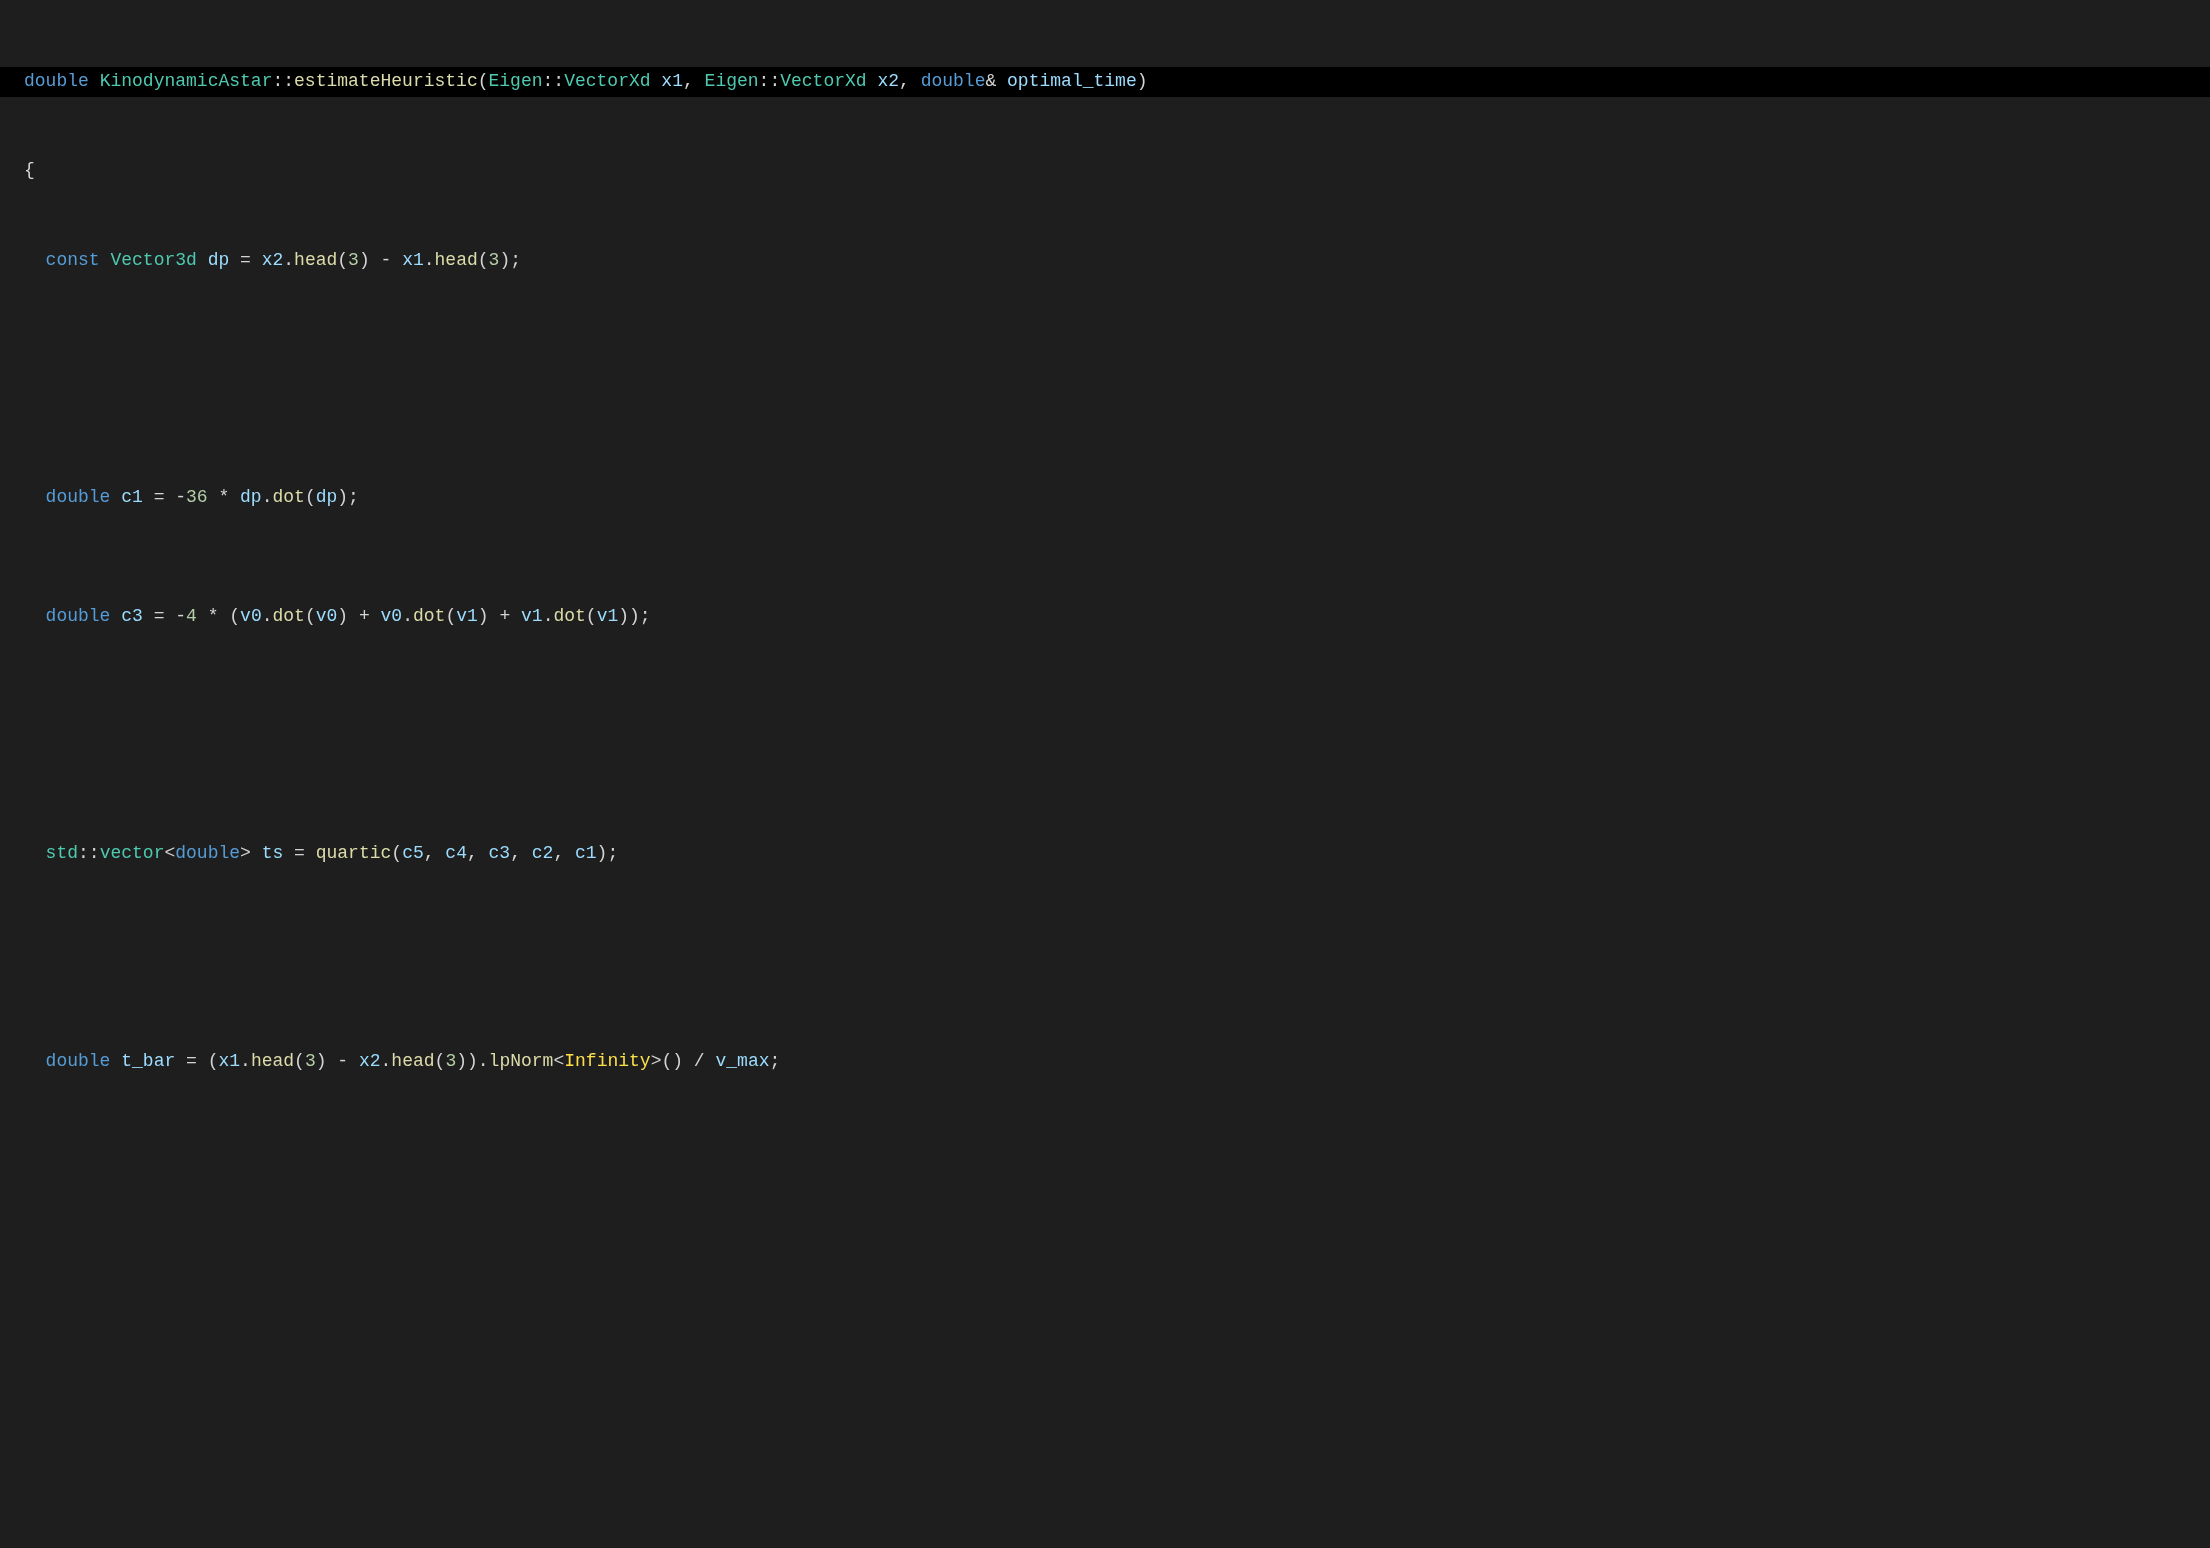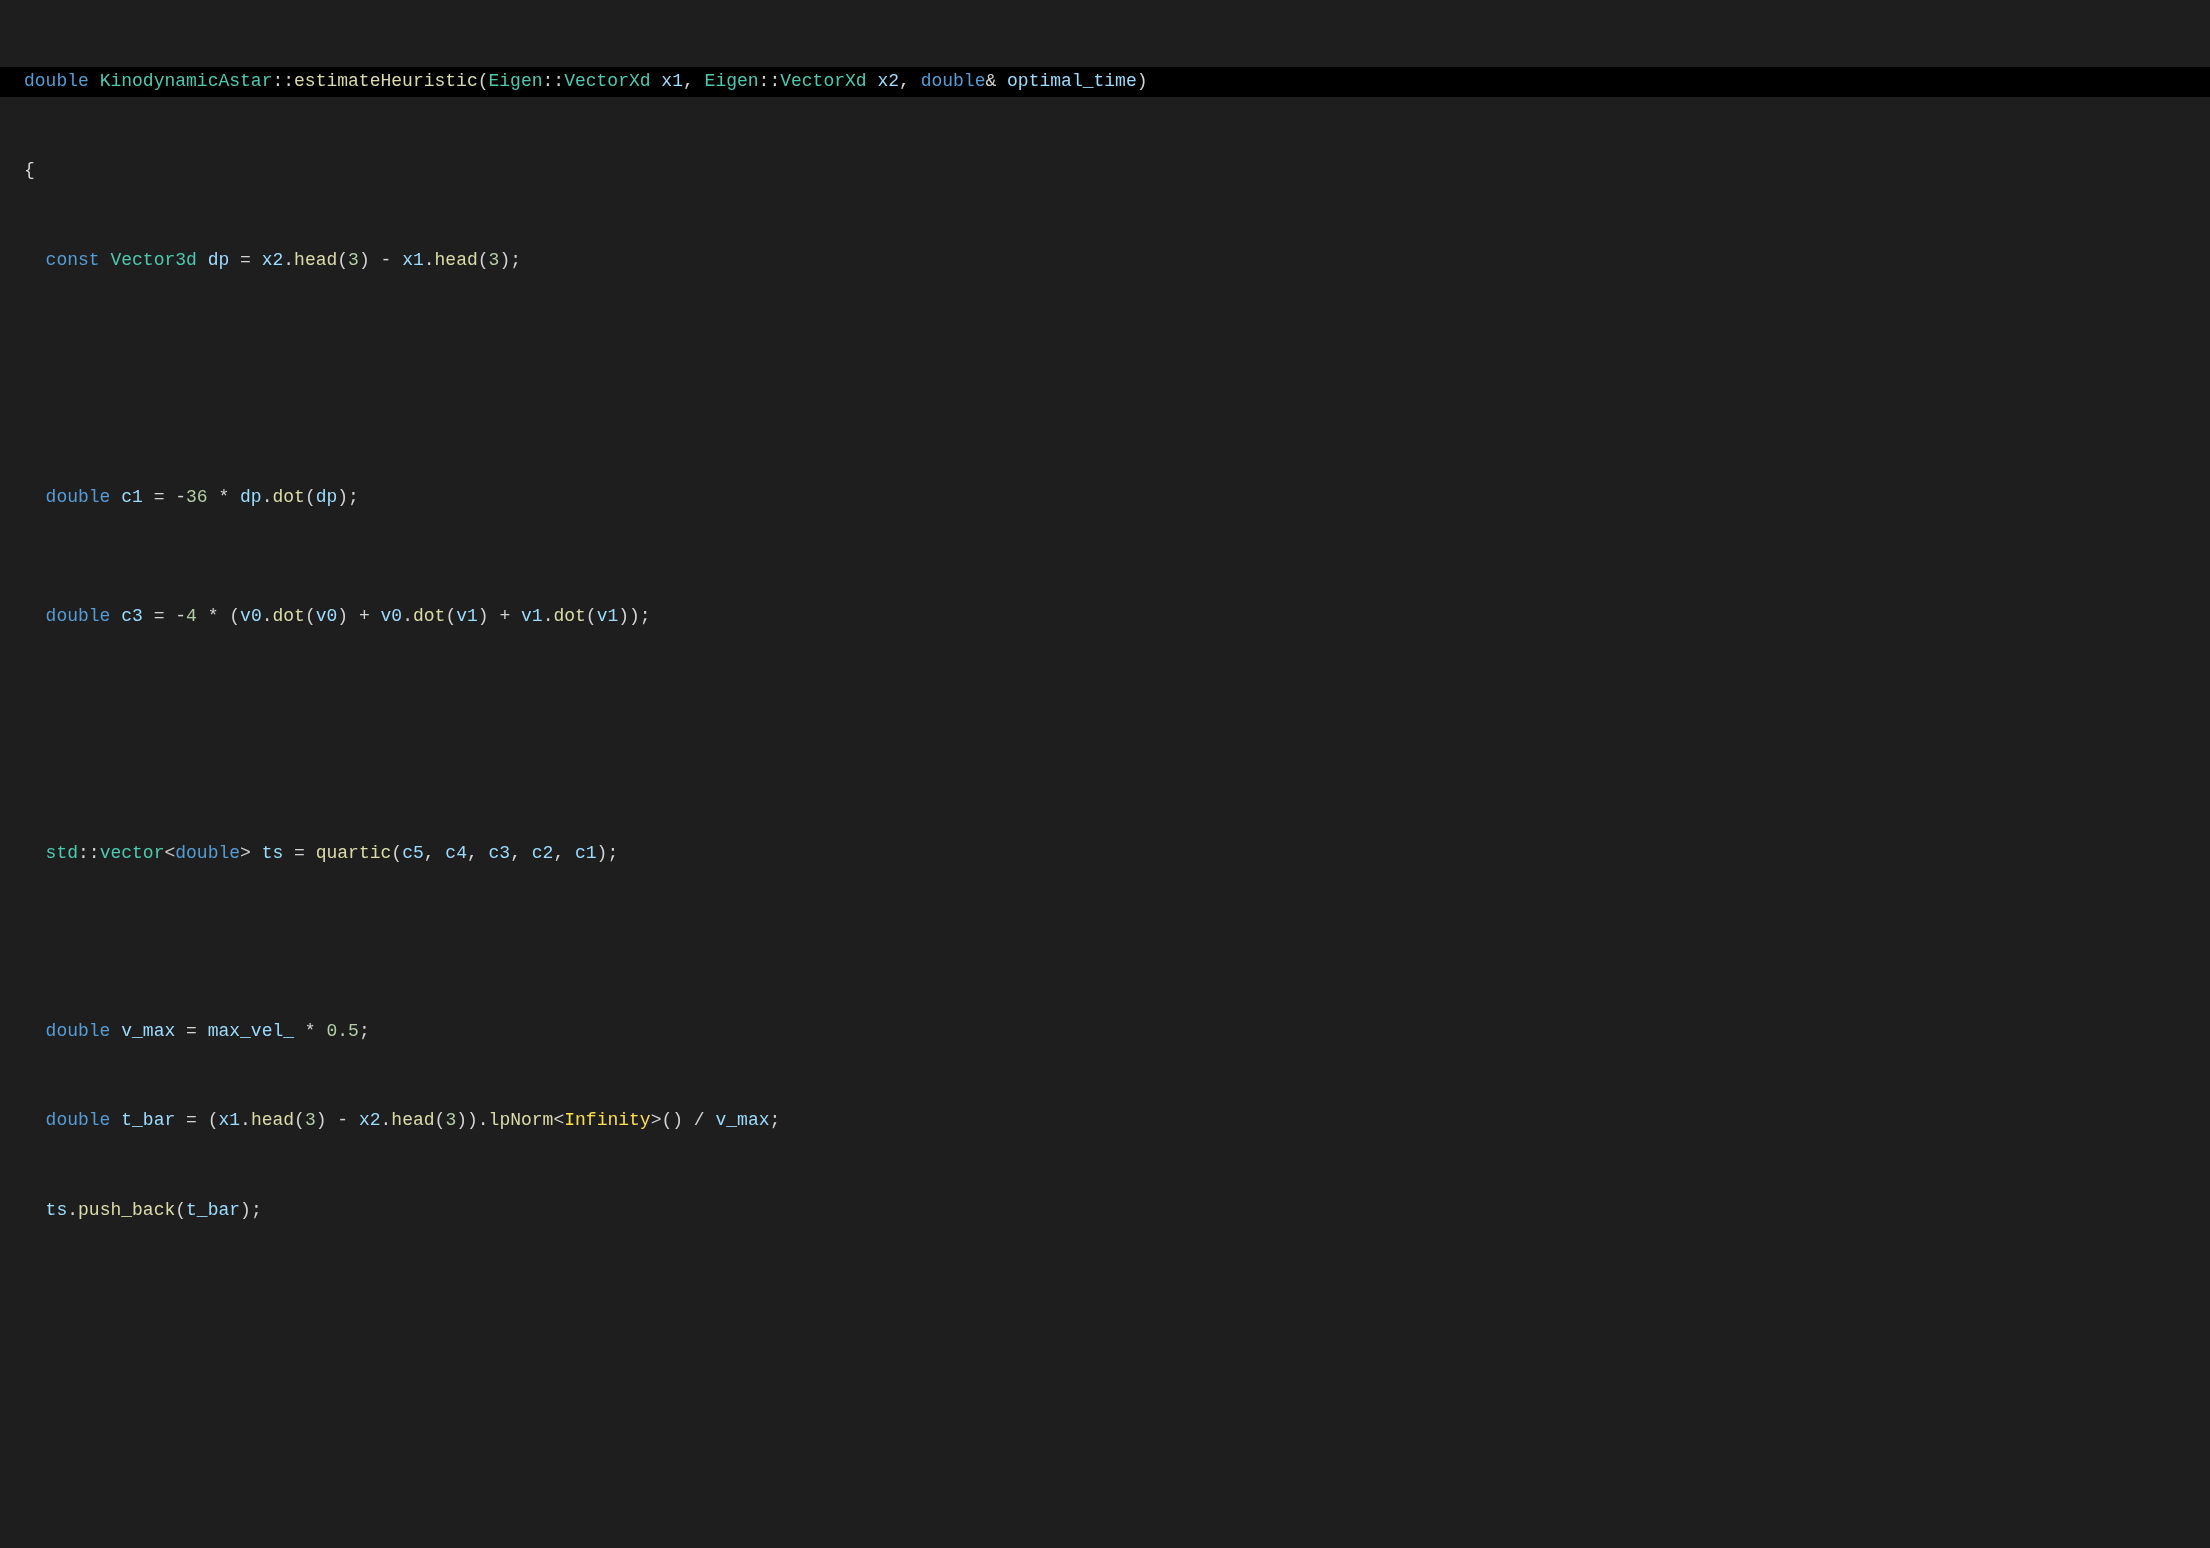--- a/index.html
+++ b/index.html
@@ -59,25 +59,23 @@
 <div class="line">  <span class="kw">double</span><span class="var"> c3</span><span class="op"> = </span><span class="op">-</span><span class="num">4</span><span class="op"> * (</span><span class="var">v0</span><span class="punct">.</span><span class="fn">dot</span><span class="paren">(</span><span class="var">v0</span><span class="punct">) + </span><span class="var">v0</span><span class="punct">.</span><span class="fn">dot</span><span class="paren">(</span><span class="var">v1</span><span class="punct">) + </span><span class="var">v1</span><span class="punct">.</span><span class="fn">dot</span><span class="paren">(</span><span class="var">v1</span><span class="punct">));</span></div>
 
 
 
 <div class="line"></div>
 
 <div class="line">  <span class="ns">std</span><span class="punct">::</span><span class="type">vector</span><span class="punct">&lt;</span><span class="kw">double</span><span class="punct">&gt;</span><span class="var"> ts</span><span class="op"> = </span><span class="fn">quartic</span><span class="paren">(</span><span class="var">c5</span><span class="punct">, </span><span class="var">c4</span><span class="punct">, </span><span class="var">c3</span><span class="punct">, </span><span class="var">c2</span><span class="punct">, </span><span class="var">c1</span><span class="punct">);</span></div>
 
 <div class="line"></div>
 
-<div class="line">  <span class="kw">double</span><span class="var"> v_max</span><span class="op"> = </span><span class="var">max_vel_</span><span class="op"> * </span><span class="num">0.5</span><span class="punct">;</span></div>
 
 <div class="line">  <span class="kw">double</span><span class="var"> t_bar</span><span class="op"> = (</span><span class="var">x1</span><span class="punct">.</span><span class="fn">head</span><span class="paren">(</span><span class="num">3</span><span class="punct">) - </span><span class="var">x2</span><span class="punct">.</span><span class="fn">head</span><span class="paren">(</span><span class="num">3</span><span class="punct">)).</span><span class="fn">lpNorm</span><span class="punct">&lt;</span><span class="const">Infinity</span><span class="punct">&gt;</span><span class="punct">() / </span><span class="var">v_max</span><span class="punct">;</span></div>
 
-<div class="line">  <span class="var">ts</span><span class="punct">.</span><span class="fn">push_back</span><span class="paren">(</span><span class="var">t_bar</span><span class="punct">);</span></div>
 
 
 
 
 
 
 
 
 
 

